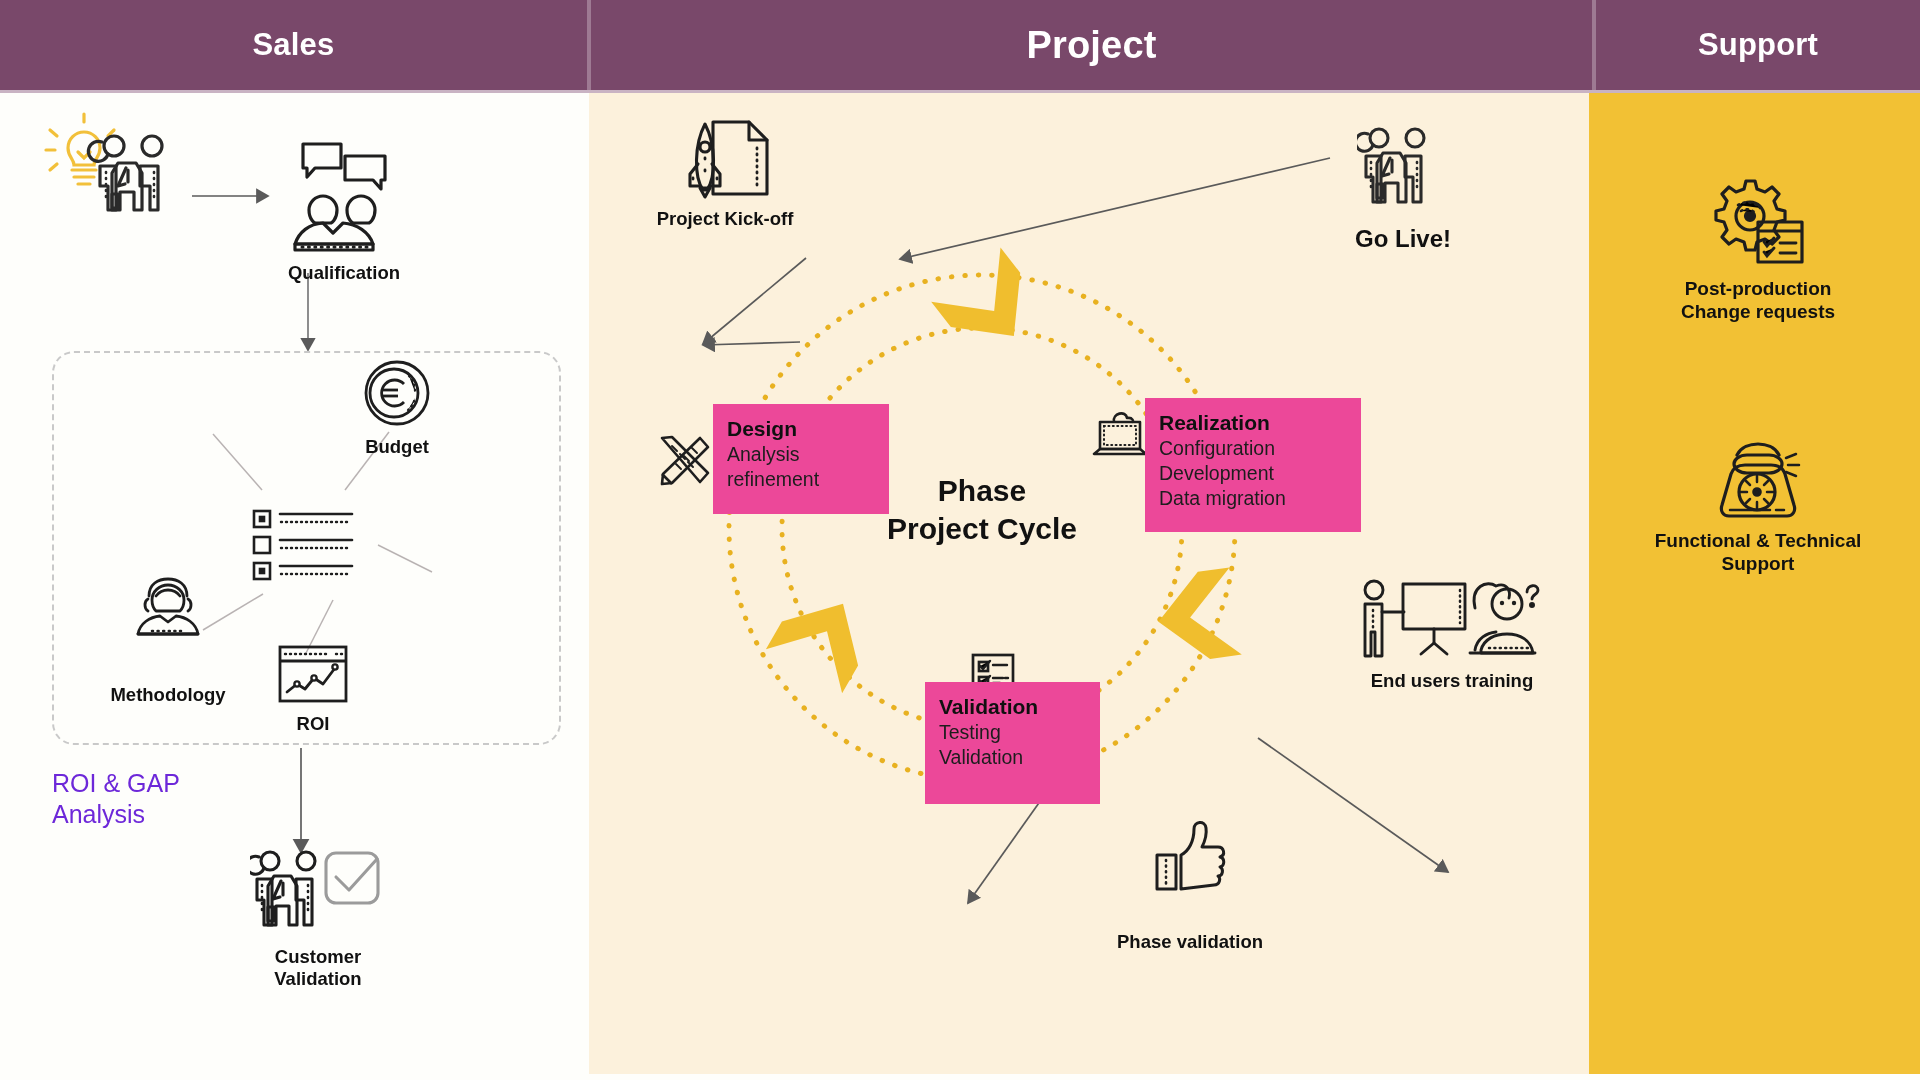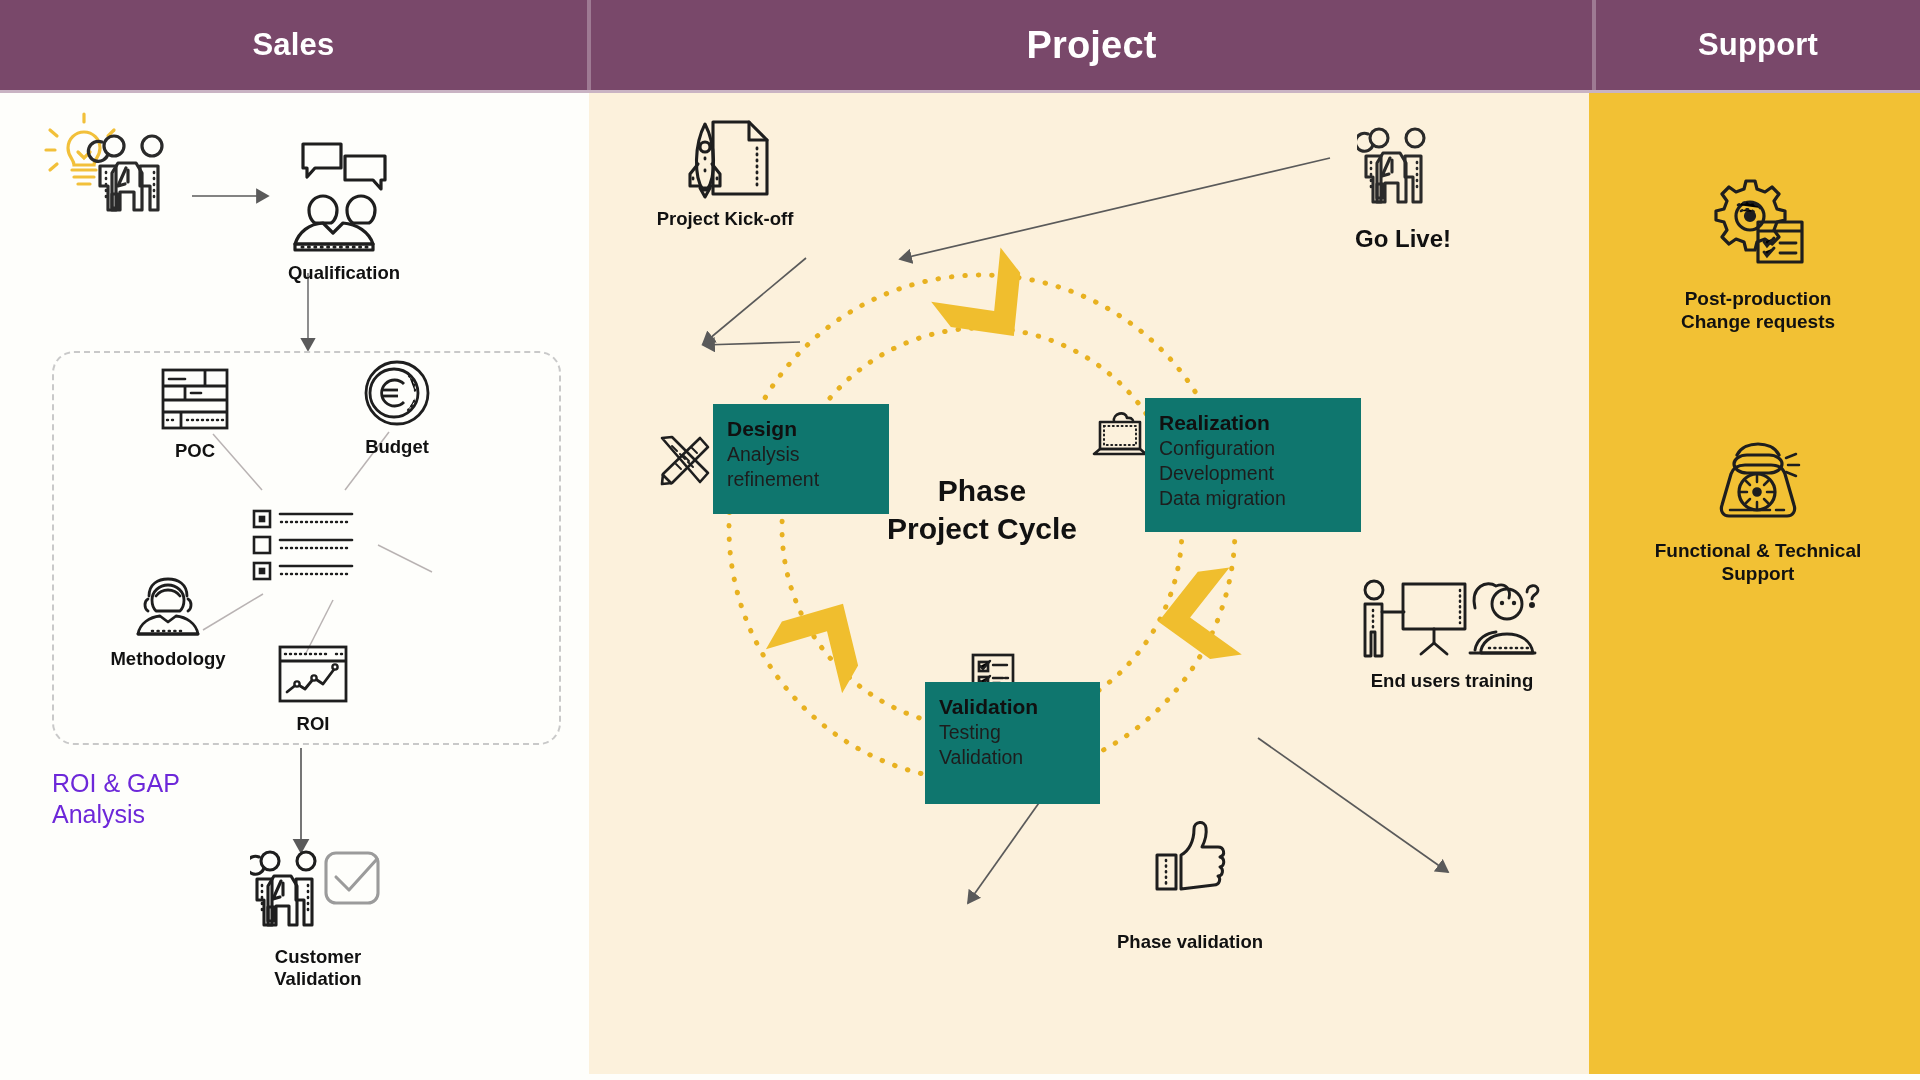--- a/index.html
+++ b/index.html
@@ -30,29 +30,29 @@
   #hdr-underline{position:absolute;top:90px;left:0;right:0;height:3px;background:#C9B3C3;}
 
   
   .node{position:absolute;display:flex;flex-direction:column;align-items:center;}
   .node .lbl{font-weight:bold;color:#111111;text-align:center;line-height:1.18;}
   .icon{display:block;}
 
   
   .lbl-sales{font-size:18.5px;margin-top:6px;}
   .lbl-proj{font-size:18.5px;margin-top:4px;}
-  .lbl-support{font-size:19px;margin-top:10px;}
+  .lbl-support{font-size:19px;}
   .lbl-amber{color:#F0A817;font-weight:normal;}
 
   
   #dashed-box{position:absolute;left:52px;top:351px;width:509px;height:394px;
               border:2px dashed #C9C9C9;border-radius:22px;box-sizing:border-box;}
 
   
-  .card{position:absolute;background:#0f766e;padding:0;}
+  .card{position:absolute;background:#ec4899;padding:0;}
   .card .card-t{font-weight:bold;font-size:21px;color:#101010;line-height:1.22;}
   .card .card-l{font-size:19.5px;color:#1d1d1d;line-height:1.28;font-weight:normal;}
 
   
   #cycle-title{position:absolute;left:852px;top:472px;width:260px;text-align:center;
                font-size:30px;font-weight:bold;color:#111;line-height:1.28;}
 
   
   #wires{position:absolute;left:0;top:0;width:1920px;height:1080px;pointer-events:none;}
 
@@ -201,44 +201,20 @@
         </g>
         <g stroke="#1E1E1E" stroke-width="2.4" stroke-linecap="round" stroke-dasharray="1 4">
           <line x1="29" y1="14" x2="99" y2="14"></line>
           <line x1="29" y1="40" x2="99" y2="40"></line>
           <line x1="29" y1="66" x2="99" y2="66"></line>
         </g>
       </svg>
     </span>
   </div>
 
-  <div class="node" style="left:140px;top:368px;width:110px;">
-    <span class="icon">
-      <svg width="68" height="62" viewBox="0 0 68 62">
-        <g fill="none" stroke="#1E1E1E" stroke-width="2.8">
-          <rect x="2" y="2" width="64" height="58"></rect>
-          <line x1="2" y1="18" x2="66" y2="18"></line>
-          <line x1="2" y1="32" x2="66" y2="32"></line>
-          <line x1="2" y1="44" x2="66" y2="44"></line>
-          <line x1="44" y1="2" x2="44" y2="18"></line>
-          <line x1="24" y1="18" x2="24" y2="32"></line>
-          <line x1="20" y1="44" x2="20" y2="60"></line>
-        </g>
-        <g stroke="#1E1E1E" stroke-width="2.6" stroke-linecap="round">
-          <line x1="8" y1="11" x2="24" y2="11"></line>
-            <line x1="30" y1="25" x2="40" y2="25"></line>
-        </g>
-        <g stroke="#1E1E1E" stroke-width="2.4" stroke-linecap="round" stroke-dasharray="1 4">
-          <line x1="6" y1="52" x2="16" y2="52"></line>
-            <line x1="26" y1="52" x2="62" y2="52"></line>
-        </g>
-      </svg>
-    </span>
-    <span class="lbl lbl-sales">POC</span>
-  </div>
 
   <div class="node" style="left:337px;top:360px;width:120px;">
     <span class="icon">
       <svg width="66" height="66" viewBox="0 0 66 66">
         <g fill="none" stroke="#1E1E1E" stroke-width="2.8">
           <circle cx="33" cy="33" r="31"></circle>
           <circle cx="30" cy="33" r="24"></circle>
           <path d="M40,24 a13,13 0 1,0 0,18"></path>
           <line x1="18" y1="30" x2="34" y2="30"></line>
           <line x1="18" y1="36" x2="34" y2="36"></line>
@@ -268,21 +244,21 @@
         </g>
         <g stroke="#1E1E1E" stroke-width="2.4" stroke-linecap="round" stroke-dasharray="1 4">
           <line x1="7" y1="9" x2="52" y2="9"></line>
             <line x1="58" y1="9" x2="64" y2="9"></line>
         </g>
       </svg>
     </span>
     <span class="lbl lbl-sales">ROI</span>
   </div>
 
-  <div class="node" style="left:98px;top:576px;width:140px;">
+  <div class="node" style="left:98px;top:576px;width:140px;gap:36px;">
     <span class="icon">
       <svg width="72" height="62" viewBox="0 0 72 62">
         <g fill="none" stroke="#1E1E1E" stroke-width="2.8" stroke-linejoin="round" stroke-linecap="round">
           <path d="M20,24 a16,15 0 1,1 32,0 c0,6 -2,9 -4,11 h-24 c-2,-2 -4,-5 -4,-11 z"></path>
           <path d="M24,20 c6,-8 18,-8 24,0"></path>
           <path d="M17,20 c0,-12 9,-17 19,-17 c10,0 19,5 19,17"></path>
           <path d="M16,23 c-4,2 -4,10 0,12"></path>
             <path d="M56,23 c4,2 4,10 0,12"></path>
           <path d="M6,58 c2,-11 12,-17 22,-18 l8,6 l8,-6 c10,1 20,7 22,18 z"></path>
           <line x1="6" y1="58" x2="66" y2="58"></line>

